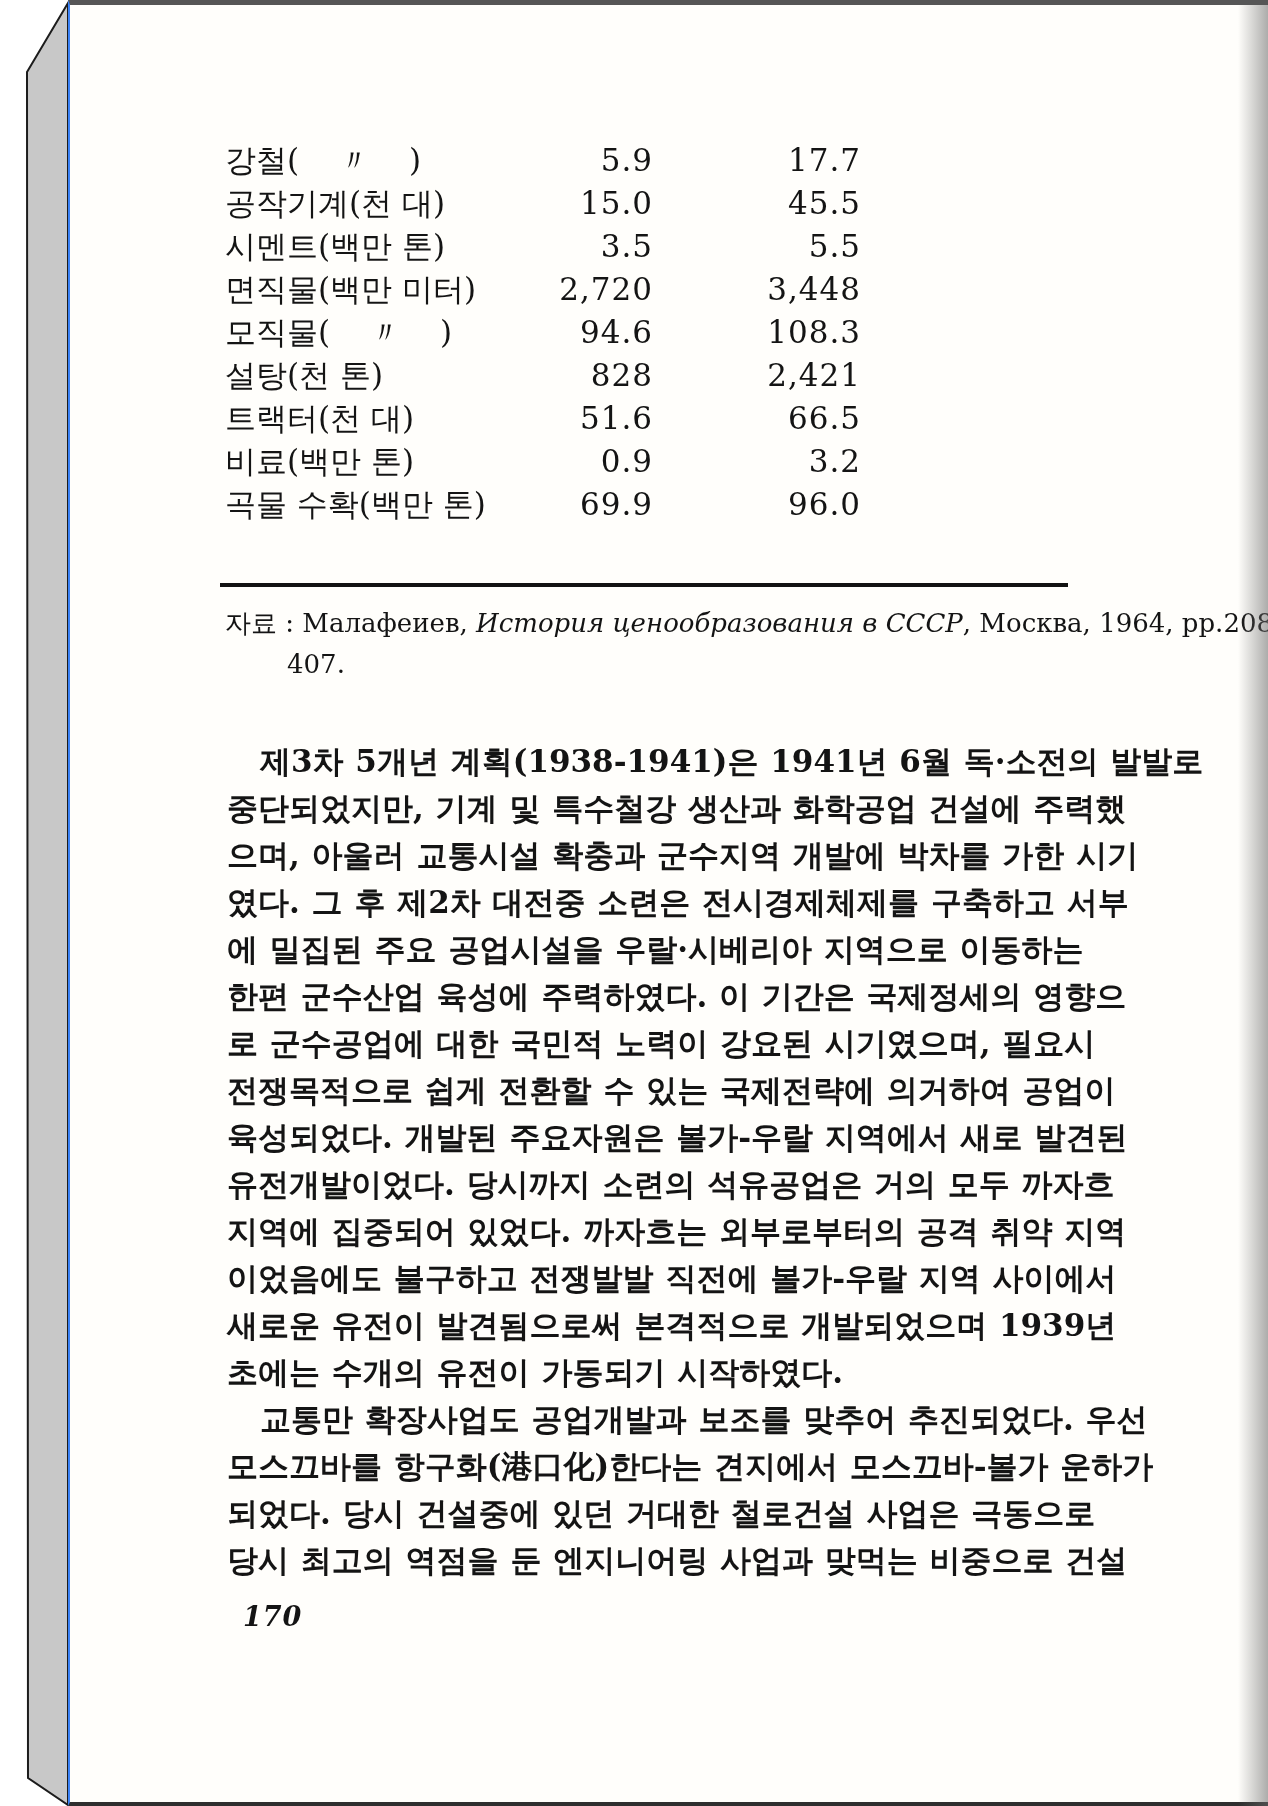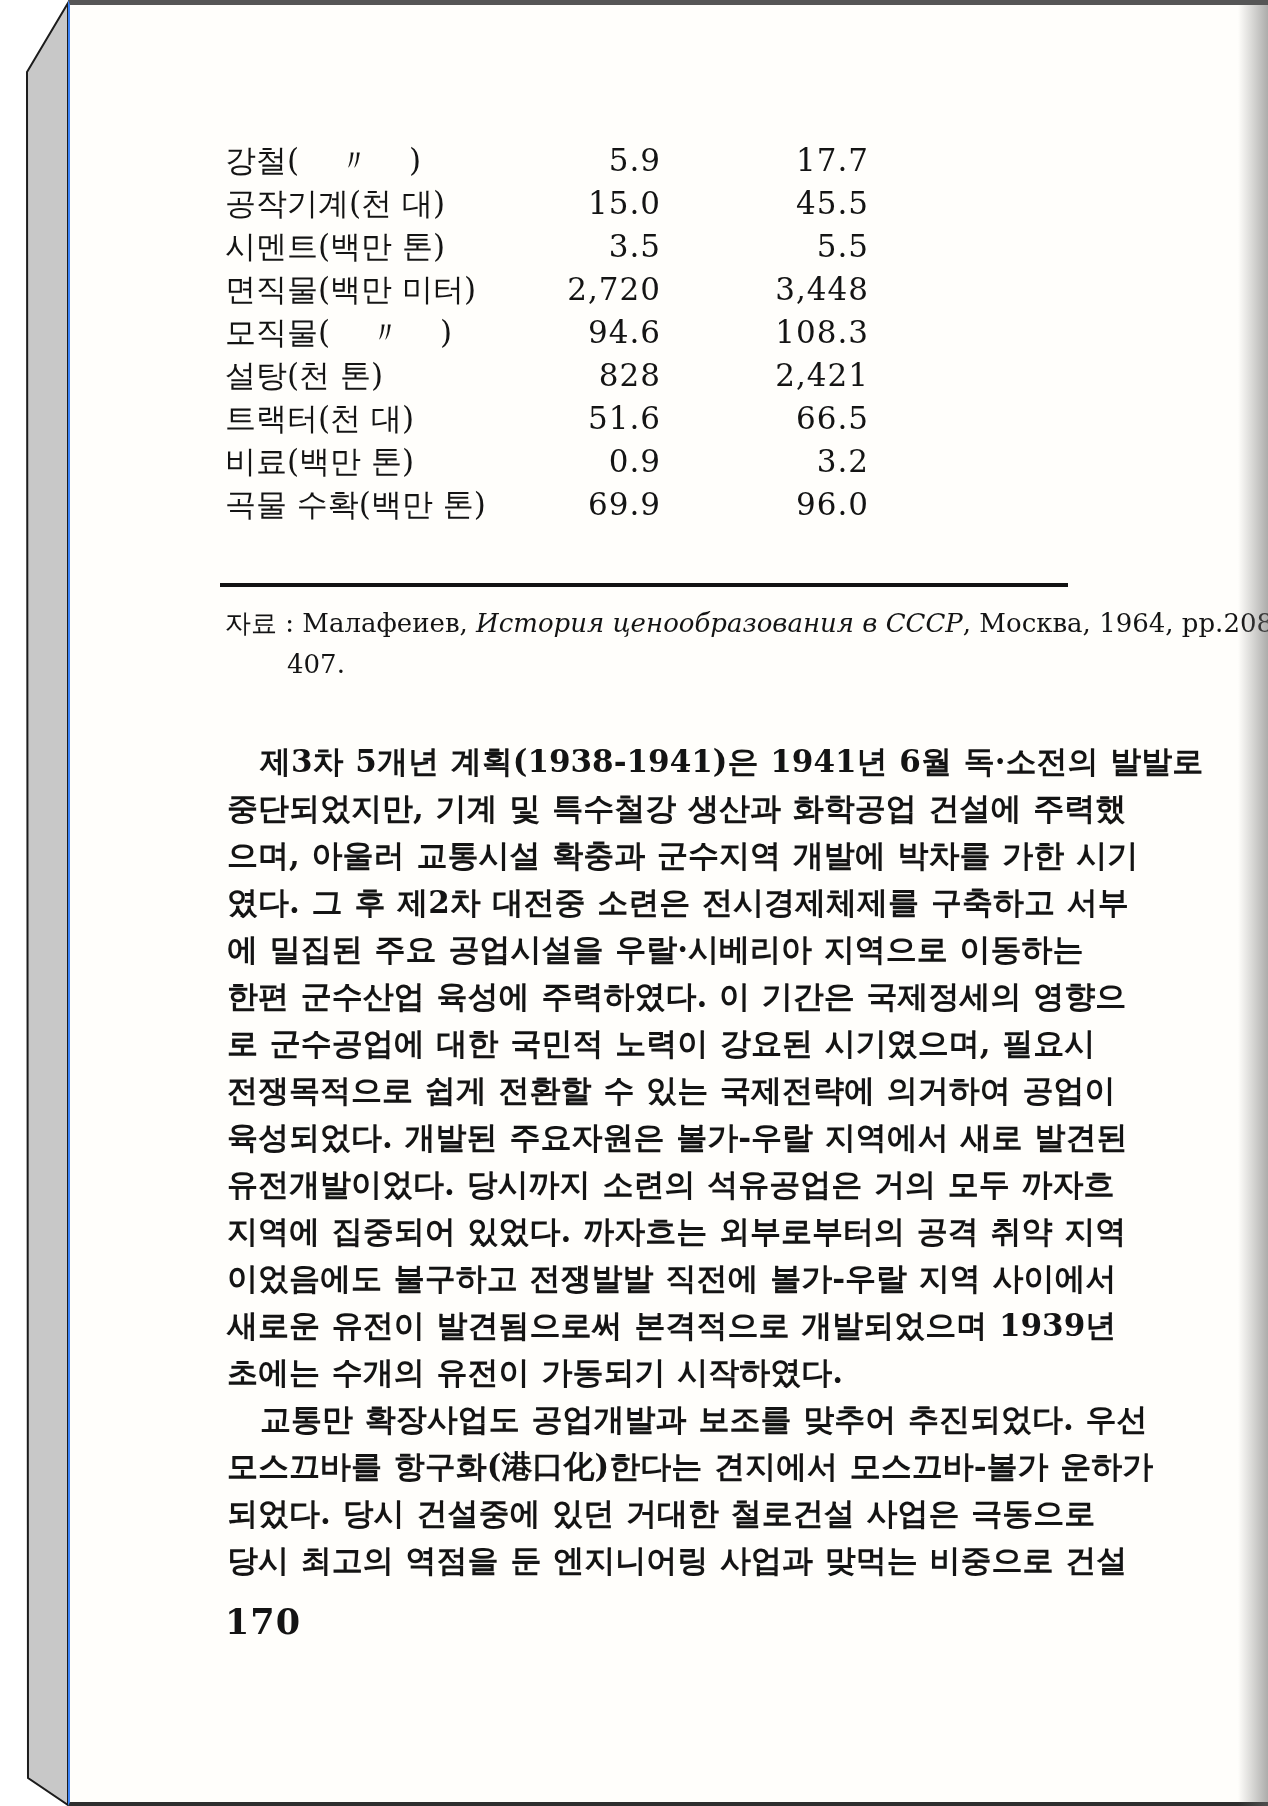--- a/index.html
+++ b/index.html
@@ -24,21 +24,21 @@
   .right-shadow {
     position:absolute; right:0; top:0; width:30px; height:1806px;
     background:linear-gradient(to right, rgba(110,110,110,0), rgba(105,105,105,0.55));
     pointer-events:none;
   }
 
   
   .table-block { position:absolute; left:155px; top:134px; width:840px; }
   .trow { height:43px; display:flex; align-items:baseline; font-size:31px; line-height:43px; }
   .trow .lbl { width:312px; white-space:pre; }
-  .trow .v1  { width:116px; text-align:right; letter-spacing:1px; white-space:pre;margin-left:8px; }
+  .trow .v1  { width:116px; text-align:right; letter-spacing:1px; white-space:pre; }
   .trow .v2  { width:208px; text-align:right; letter-spacing:1px; white-space:pre; }
 
   .rule { position:absolute; left:150px; top:578px; width:848px; height:4px; background:#121212; }
 
   
   .source { position:absolute; left:155px; top:598px; width:880px; font-size:26px; line-height:41px; }
   .source .l1 { white-space:nowrap; }
   .source .l2 { margin-left:62px; }
   .source .it { font-style:italic; }
 
@@ -48,21 +48,21 @@
     height:47px; line-height:47px;
     white-space:nowrap;
     text-align:justify; text-align-last:justify;
     word-spacing:1px;
     font-weight:bold;
   }
   .line.indent { text-indent:33px; }
   .line.noj { text-align:left; text-align-last:left; }
 
   
-  .pageno { position:absolute; left:155px; top:1596px; font-size:35px; font-weight:bold; letter-spacing:1px; }
+  .pageno { position:absolute; left:173px; top:1596px; font-size:27px; font-weight:bold; letter-spacing:1px;font-style:italic; }
 </style>
 </head>
 <body>
 
 <div id="screen">
 
   <svg class="spine-svg" viewBox="0 0 1268 1806" xmlns="http://www.w3.org/2000/svg">
     <polygon points="68,3 27,72 28,1778 68,1805" fill="#c8c8c8" stroke="#1c1c1c" stroke-width="2"></polygon>
   </svg>
 

